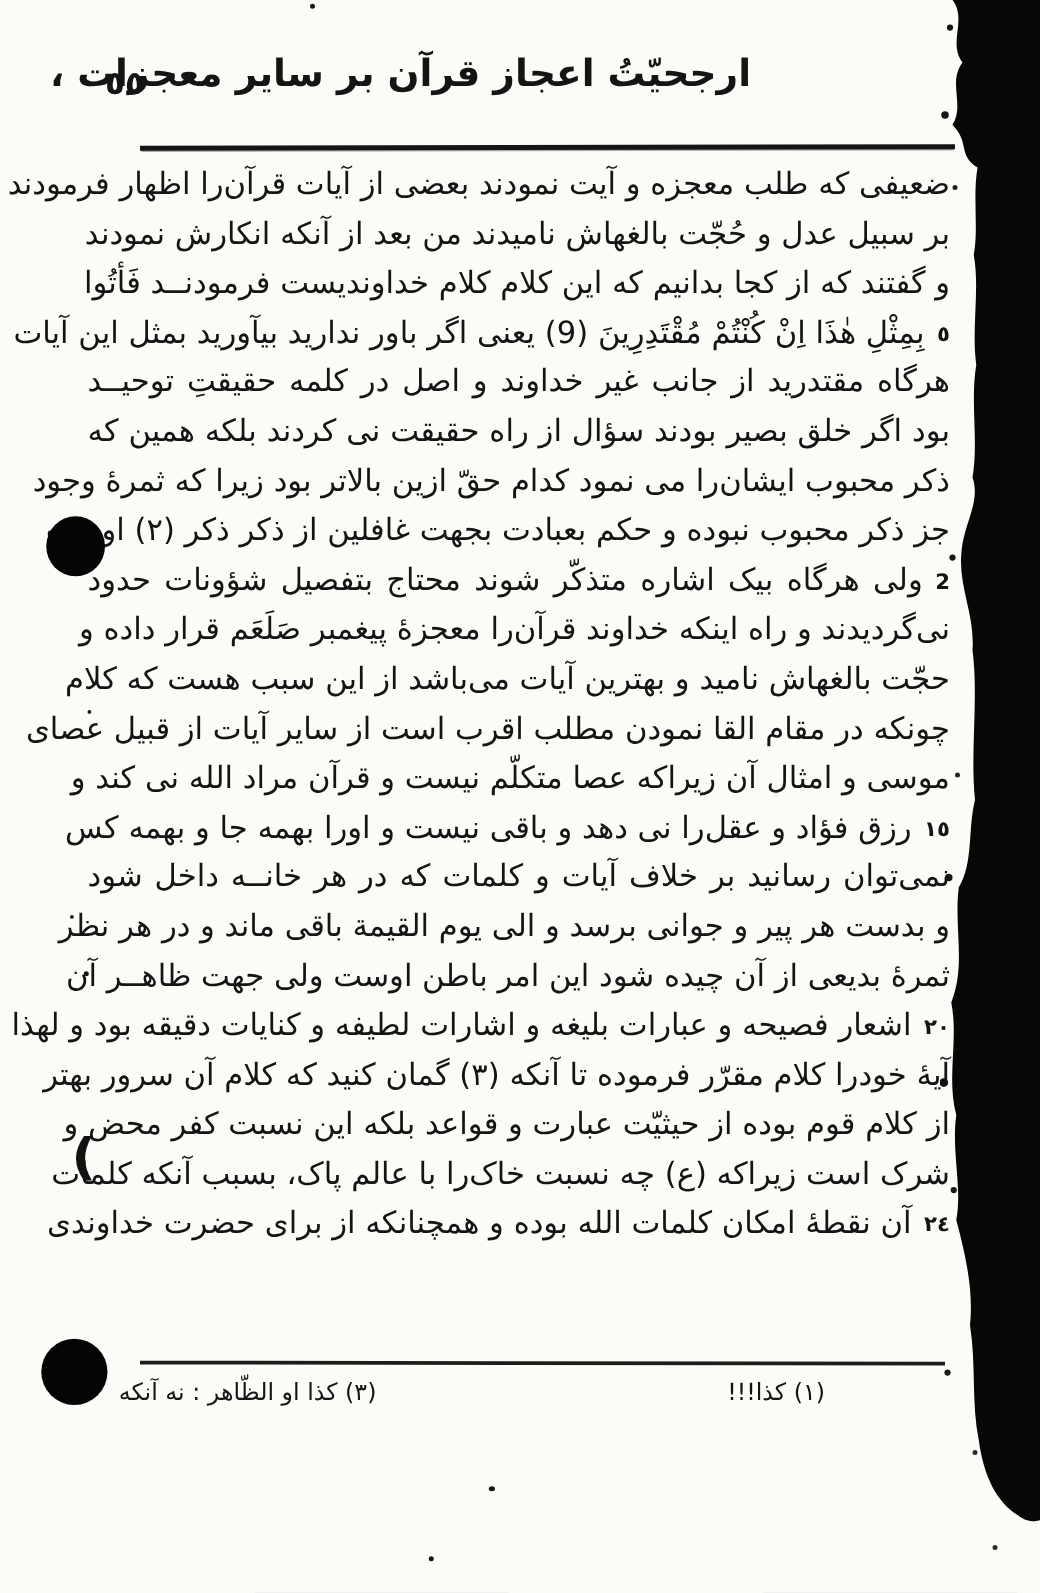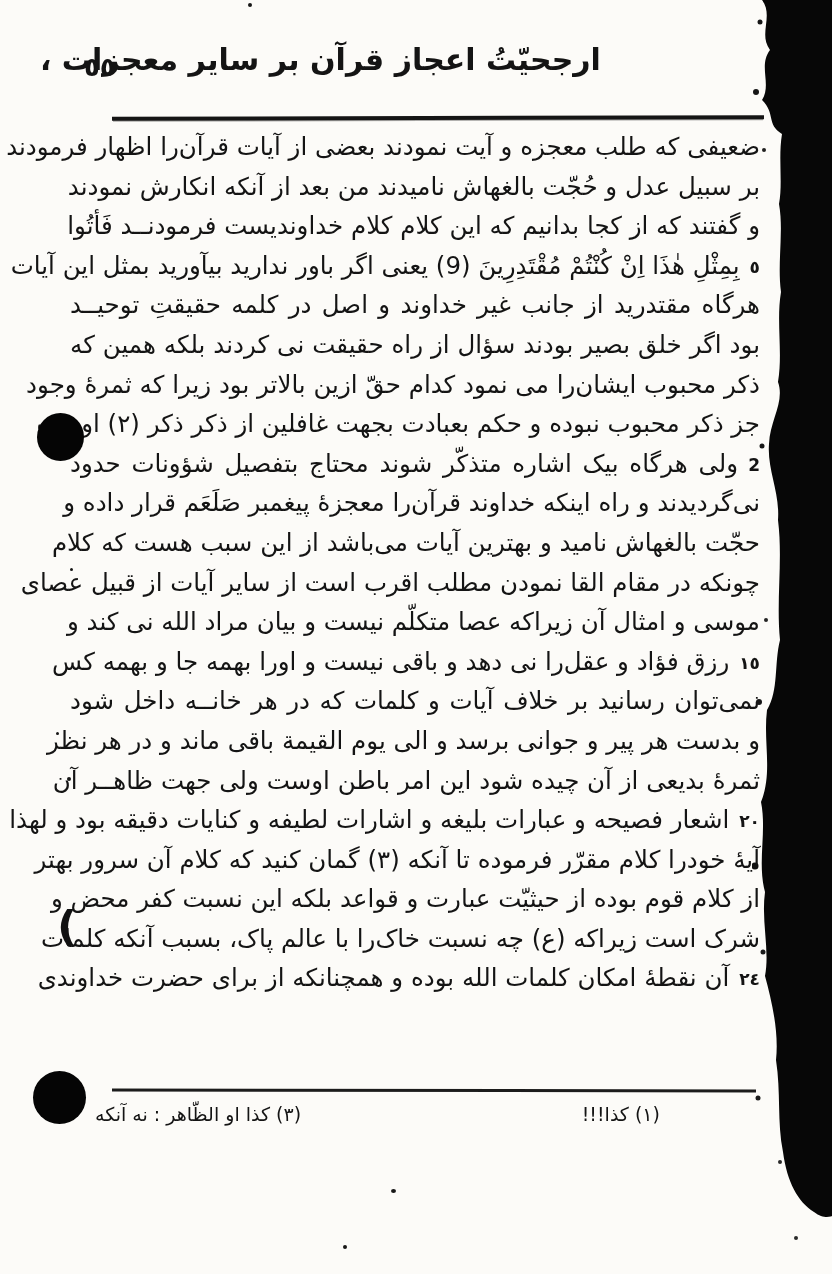--- a/index.html
+++ b/index.html
@@ -80,21 +80,21 @@
       <div class="line"><span>و گفتند که از کجا بدانیم که این کلام کلام خداوندیست فرمودنــد فَأتُوا</span></div>
       <div class="line"><span class="num">٥</span><span>بِمِثْلِ هٰذَا اِنْ کُنْتُمْ مُقْتَدِرِینَ (9) یعنی اگر باور ندارید بیآورید بمثل این آیات</span></div>
       <div class="line"><span>هرگاه مقتدرید از جانب غیر خداوند و اصل در کلمه حقیقتِ توحیــد</span></div>
       <div class="line"><span>بود اگر خلق بصیر بودند سؤال از راه حقیقت نی کردند بلکه همین که</span></div>
       <div class="line"><span>ذکر محبوب ایشان‌را می نمود کدام حقّ ازین بالاتر بود زیرا که ثمرهٔ وجود</span></div>
       <div class="line"><span>جز ذکر محبوب نبوده و حکم بعبادت بجهت غافلین از ذکر ذکر (٢) اوست</span></div>
       <div class="line"><span class="num">2</span><span>ولی هرگاه بیک اشاره متذکّر شوند محتاج بتفصیل شؤونات حدود</span></div>
       <div class="line"><span>نی‌گردیدند و راه اینکه خداوند قرآن‌را معجزهٔ پیغمبر صَلَعَم قرار داده و</span></div>
       <div class="line"><span>حجّت بالغهاش نامید و بهترین آیات می‌باشد از این سبب هست که کلام</span></div>
       <div class="line"><span>چونکه در مقام القا نمودن مطلب اقرب است از سایر آیات از قبیل عصای</span></div>
-      <div class="line"><span>موسی و امثال آن زیراکه عصا متکلّم نیست و بیان مراد الله نی کند و</span></div>
+      <div class="line"><span>موسی و امثال آن زیراکه عصا متکلّم نیست و قرآن مراد الله نی کند و</span></div>
       <div class="line"><span class="num">١٥</span><span>رزق فؤاد و عقل‌را نی دهد و باقی نیست و اورا بهمه جا و بهمه کس</span></div>
       <div class="line"><span>نمی‌توان رسانید بر خلاف آیات و کلمات که در هر خانــه داخل شود</span></div>
       <div class="line"><span>و بدست هر پیر و جوانی برسد و الی یوم القیمة باقی ماند و در هر نظر</span></div>
       <div class="line"><span>ثمرهٔ بدیعی از آن چیده شود این امر باطن اوست ولی جهت ظاهــر آن</span></div>
       <div class="line"><span class="num">٢٠</span><span>اشعار فصیحه و عبارات بلیغه و اشارات لطیفه و کنایات دقیقه بود و لهذا</span></div>
       <div class="line"><span>آیهٔ خودرا کلام مقرّر فرموده تا آنکه (٣) گمان کنید که کلام آن سرور بهتر</span></div>
       <div class="line"><span>از کلام قوم بوده از حیثیّت عبارت و قواعد بلکه این نسبت کفر محض و</span></div>
       <div class="line"><span>شرک است زیراکه (ع) چه نسبت خاک‌را با عالم پاک، بسبب آنکه کلمات</span></div>
       <div class="line"><span class="num">٢٤</span><span>آن نقطهٔ امکان کلمات الله بوده و همچنانکه از برای حضرت خداوندی</span></div>
     </div>

